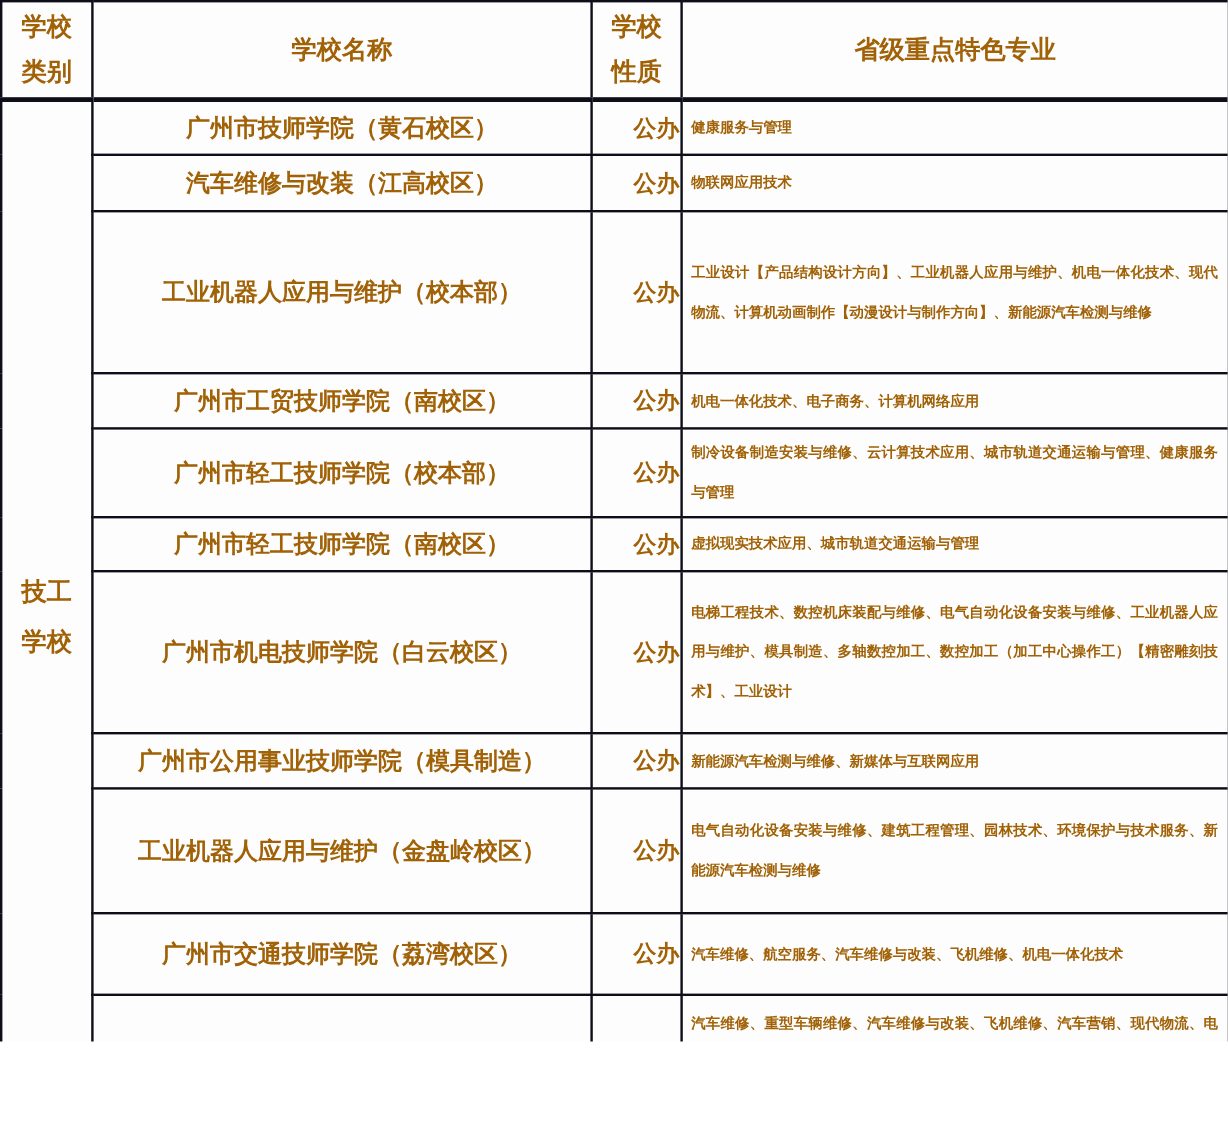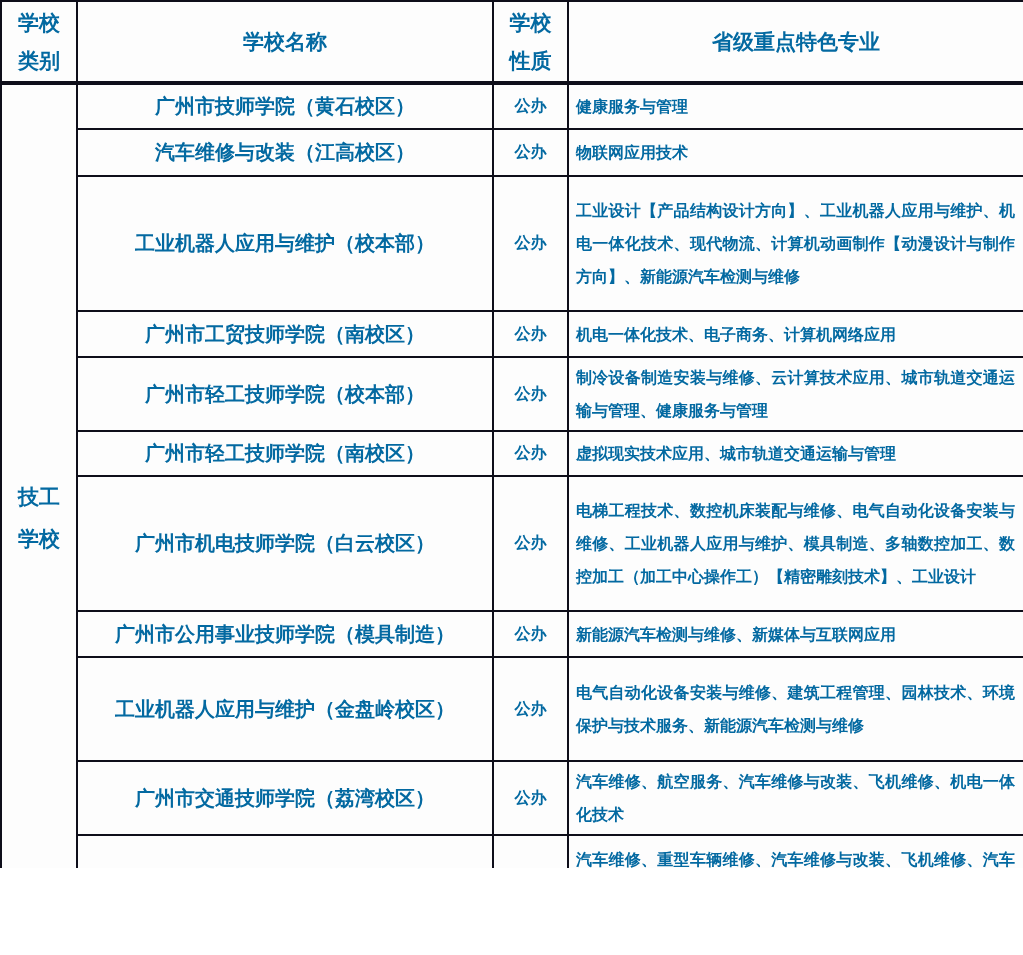--- a/index.html
+++ b/index.html
@@ -6,21 +6,21 @@
     margin: 0;
     padding: 0;
     background: #ffffff;
     font-family: "Liberation Sans", "DejaVu Sans", sans-serif;
   }
   .page {
     width: 1023px;
     height: 868px;
     overflow: hidden;
     background: #fdfdfd;
-    color: #0369a1;
+    color: #a16207;
   }
   table.schools {
     border-collapse: collapse;
     table-layout: fixed;
     width: 1023px;
     background: #fdfdfd;
     font-weight: 700;
   }
   table.schools th,
   table.schools td {
@@ -52,29 +52,29 @@
     padding: 0 15px;                  
   }
   td.name {
     text-align: center;
     vertical-align: middle;
     font-size: 20px;
     padding: 0 6px;
     margin-left: 16px;
   }
   td.nat {
-    text-align: center;
+    text-align: right;
     vertical-align: middle;
-    font-size: 16px;
+    font-size: 19px;
   }
   td.maj {
     text-align: justify;
     text-justify: inter-ideograph;
     vertical-align: middle;
-    font-size: 16px;
+    font-size: 12px;
     line-height: 33px;
     padding: 3px 8px 3px 7px;
   }
   tbody tr.last td { border-bottom-width: 5px; }
 </style>
 </head>
 <body>
 
 <div class="page">
   <table class="schools">

